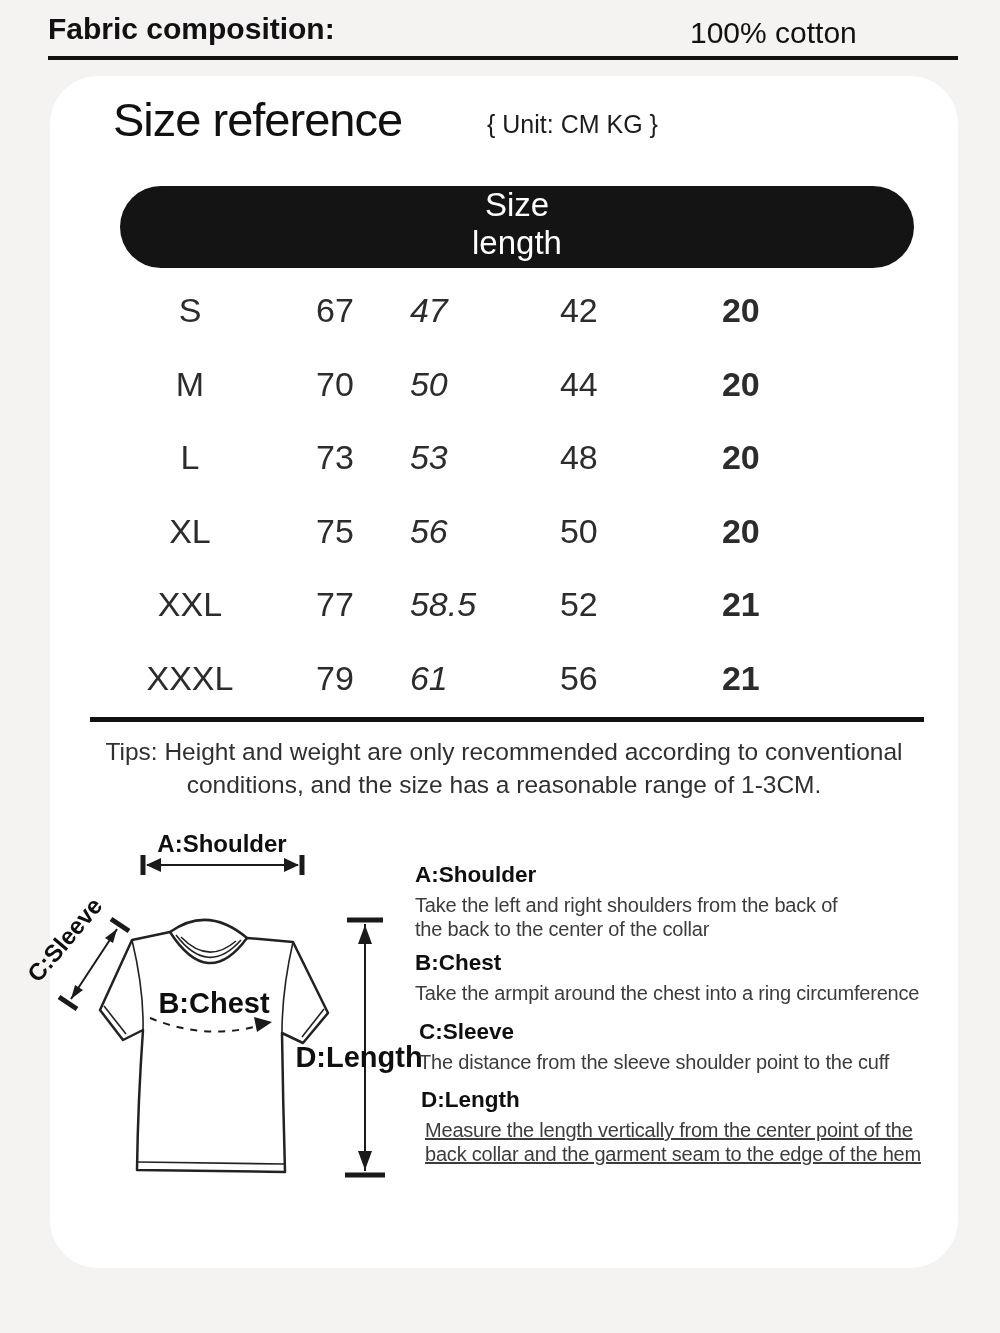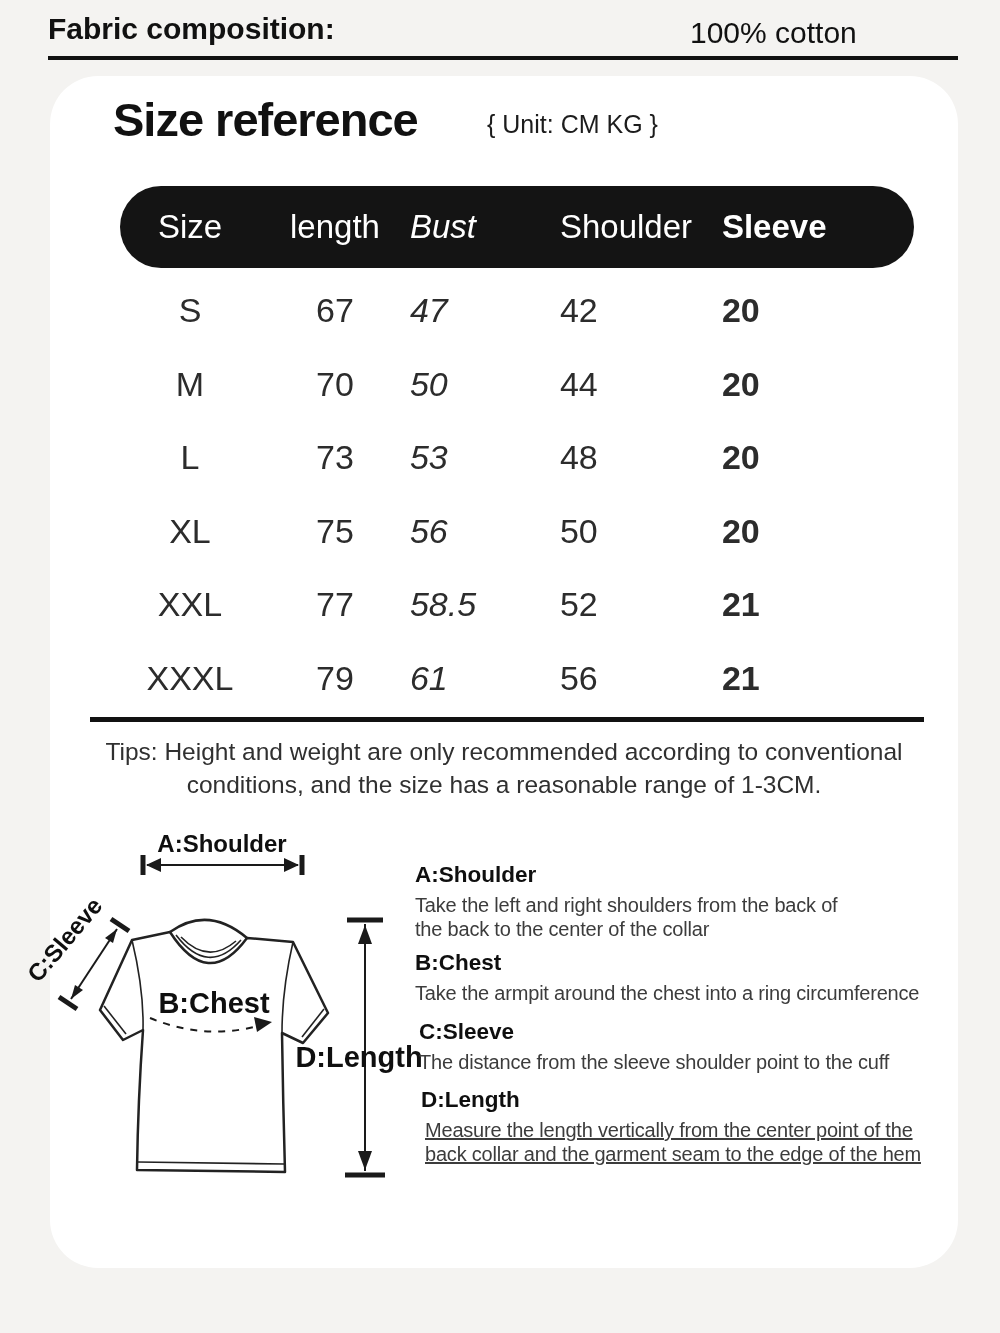--- a/index.html
+++ b/index.html
@@ -14,29 +14,29 @@
   .abs{position:absolute;}
 
   
   .fabric-label{left:48px;top:12px;font-size:30px;font-weight:bold;color:#111;}
   .fabric-value{left:690px;top:16px;font-size:30px;color:#111;}
   .top-divider{left:48px;top:56px;width:910px;height:4px;background:#111;}
 
   
   .card{left:50px;top:76px;width:908px;height:1192px;background:#ffffff;border-radius:48px;}
 
-  .card-title{left:113px;top:92px;font-size:47px;font-weight:700;letter-spacing:-1px;color:#111;}
+  .card-title{left:113px;top:92px;font-size:47px;font-weight:400;letter-spacing:-1px;color:#111;}
   .card-unit{left:487px;top:110px;font-size:25px;color:#1c1c1c;}
 
   
   .thead{
     left:120px;top:186px;width:794px;height:82px;
     background:#141414;border-radius:41px;
     display:flex;align-items:center;
-    color:#fff;font-size:33px;
+    color:#fff;font-size:33px;flex-direction:column;
   }
   .tbody{left:120px;top:274px;width:794px;font-size:34px;color:#2c2c2c;}
   .trow{display:flex;align-items:center;height:73.5px;}
   .c1{width:17.63%;text-align:center;}
   .c2{width:18.89%;text-align:center;}
   .c3{width:18.89%;text-align:left;font-style:italic;}
   .c4{width:20.40%;text-align:left;}
   .c5{width:24.18%;text-align:left;font-weight:bold;}
 
   .mid-divider{left:90px;top:717px;width:834px;height:5px;background:#111;}

